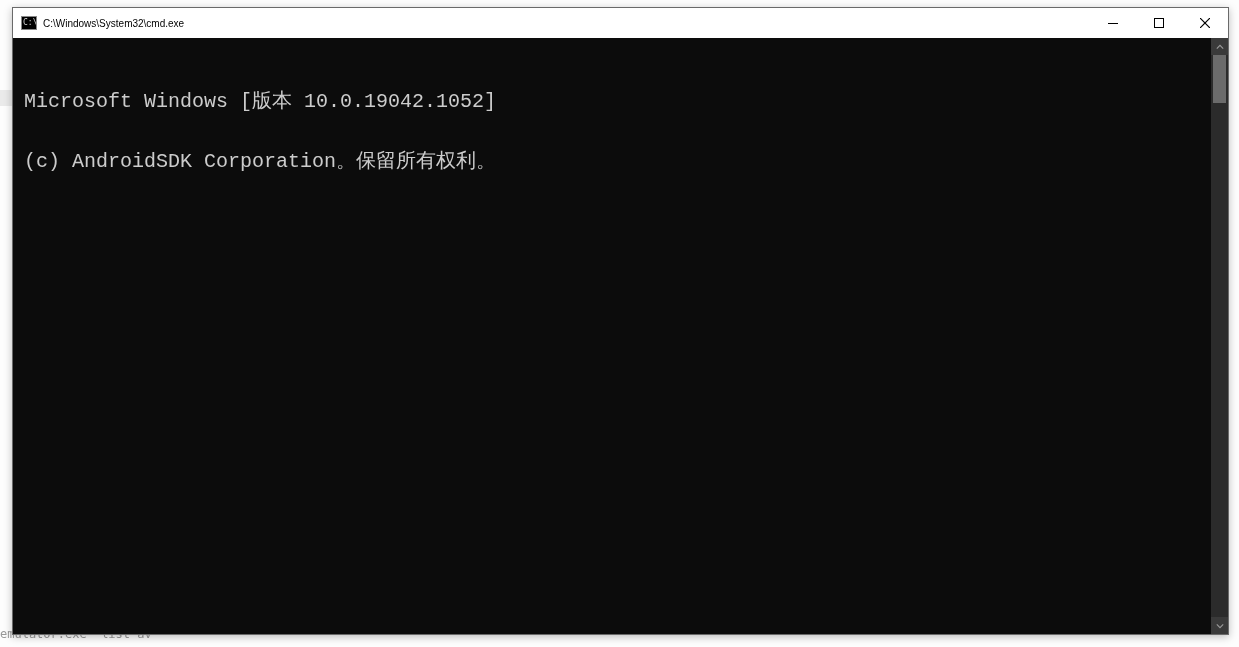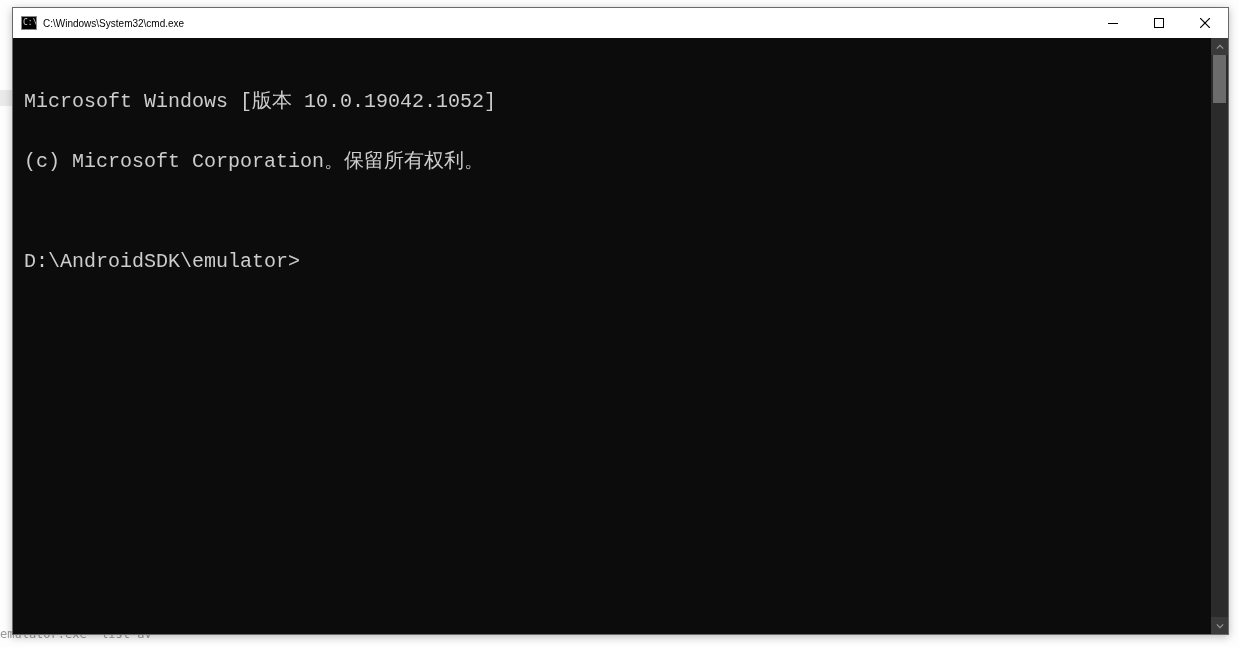--- a/index.html
+++ b/index.html
@@ -182,23 +182,22 @@
           <line x1="0" y1="0" x2="10" y2="10" stroke="currentColor" stroke-width="1.2"></line>
           <line x1="10" y1="0" x2="0" y2="10" stroke="currentColor" stroke-width="1.2"></line>
         </svg>
       </div>
     </div>
   </div>
 
   <div class="client">
     <div class="terminal">
       <div class="line">Microsoft Windows [版本 10.0.19042.1052]</div>
-      <div class="line">(c) Microsoft Corporation。保留所有权利。</div>
+      <div class="line">(c) AndroidSDK Corporation。保留所有权利。</div>
       <div class="line"></div>
-      <div class="line">D:\AndroidSDK\emulator&gt;</div>
     </div>
 
     <div class="scrollbar">
       <div class="sb-btn">
         <svg viewBox="0 0 10 10">
           <polyline points="1,7 5,3 9,7" fill="none" stroke="currentColor" stroke-width="1.4"></polyline>
         </svg>
       </div>
       <div class="sb-track">
         <div class="sb-thumb"></div>

